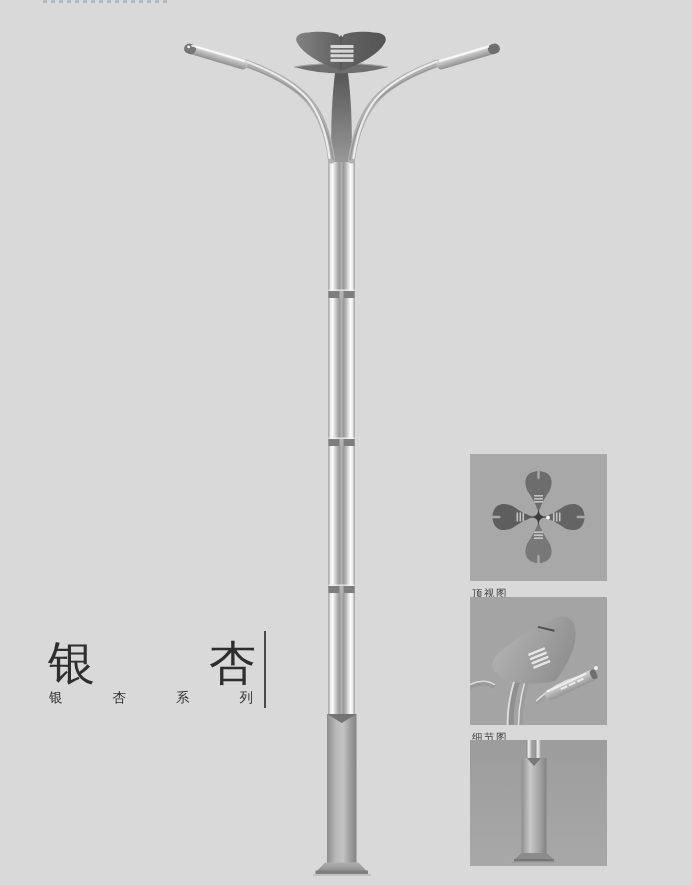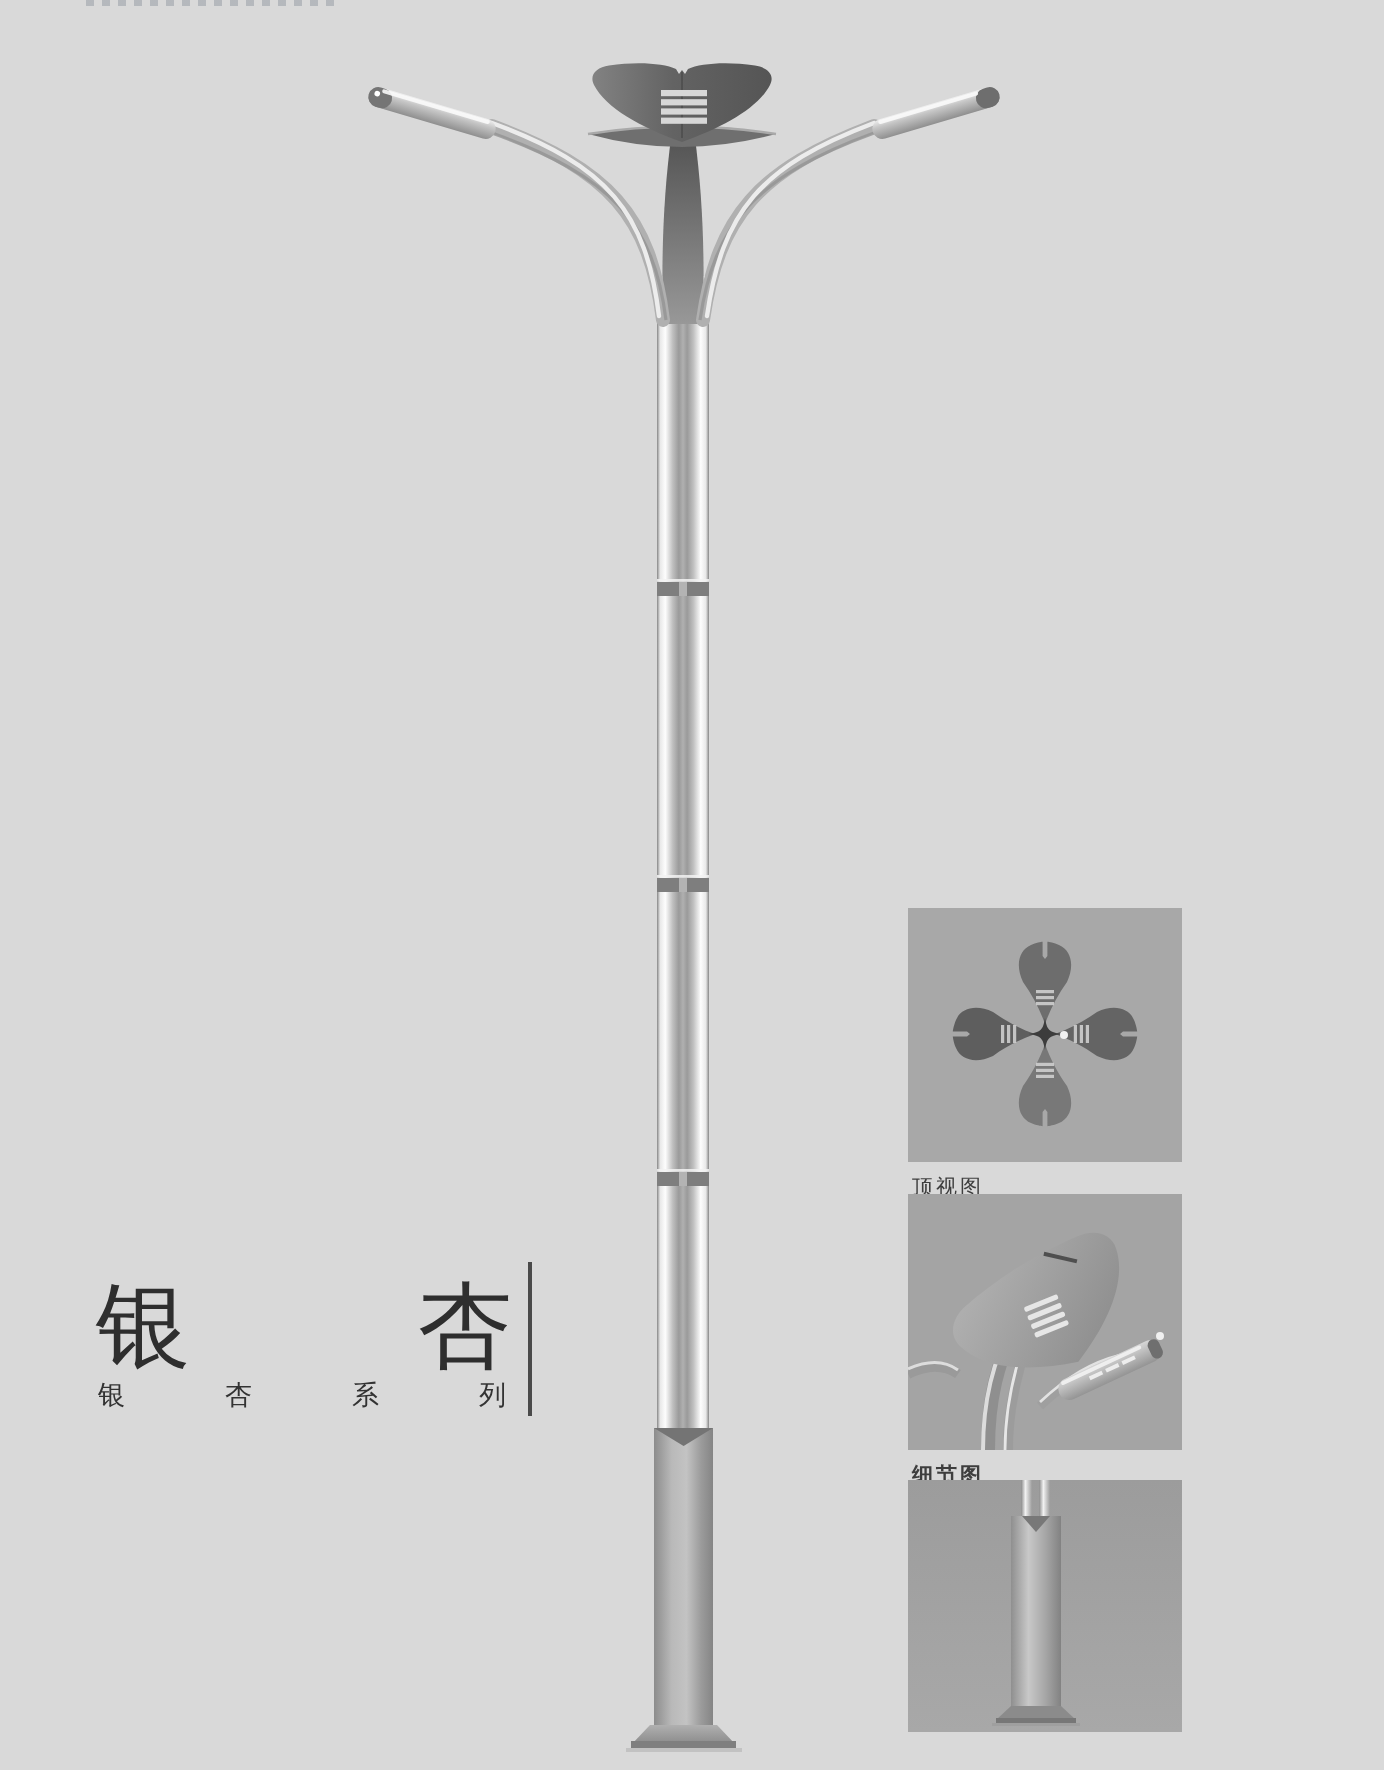--- a/index.html
+++ b/index.html
@@ -32,28 +32,28 @@
     position:absolute;left:49px;top:690px;width:204px;
     display:flex;justify-content:space-between;
     font-size:13.5px;line-height:1.2;font-weight:500;color:#333;
   }
   .title-divider{
     position:absolute;left:264px;top:631px;width:2px;height:77px;
     background:#4a4a4a;
   }
 
   
-  .thumb{position:absolute;left:454px;width:137px;margin:0;}
+  .thumb{position:absolute;left:470px;width:137px;margin:0;}
   .thumb .img{width:137px;overflow:hidden;}
   .thumb figcaption{
     font-size:10.5px;letter-spacing:1.5px;color:#3e3e3e;
     margin-top:3px;padding-left:2px;line-height:1.1;
   }
   #thumb-top-view{top:454px;}
-  #thumb-detail-view{top:597px;font-weight:bold;}
+  #thumb-detail-view{top:597px;}
   #thumb-base-view{top:740px;}
 </style>
 </head>
 <body>
 
 <div class="page">
 
   <div class="top-remnant"></div>
 
   <svg class="lamp-svg" width="692" height="885" viewBox="0 0 692 885">

